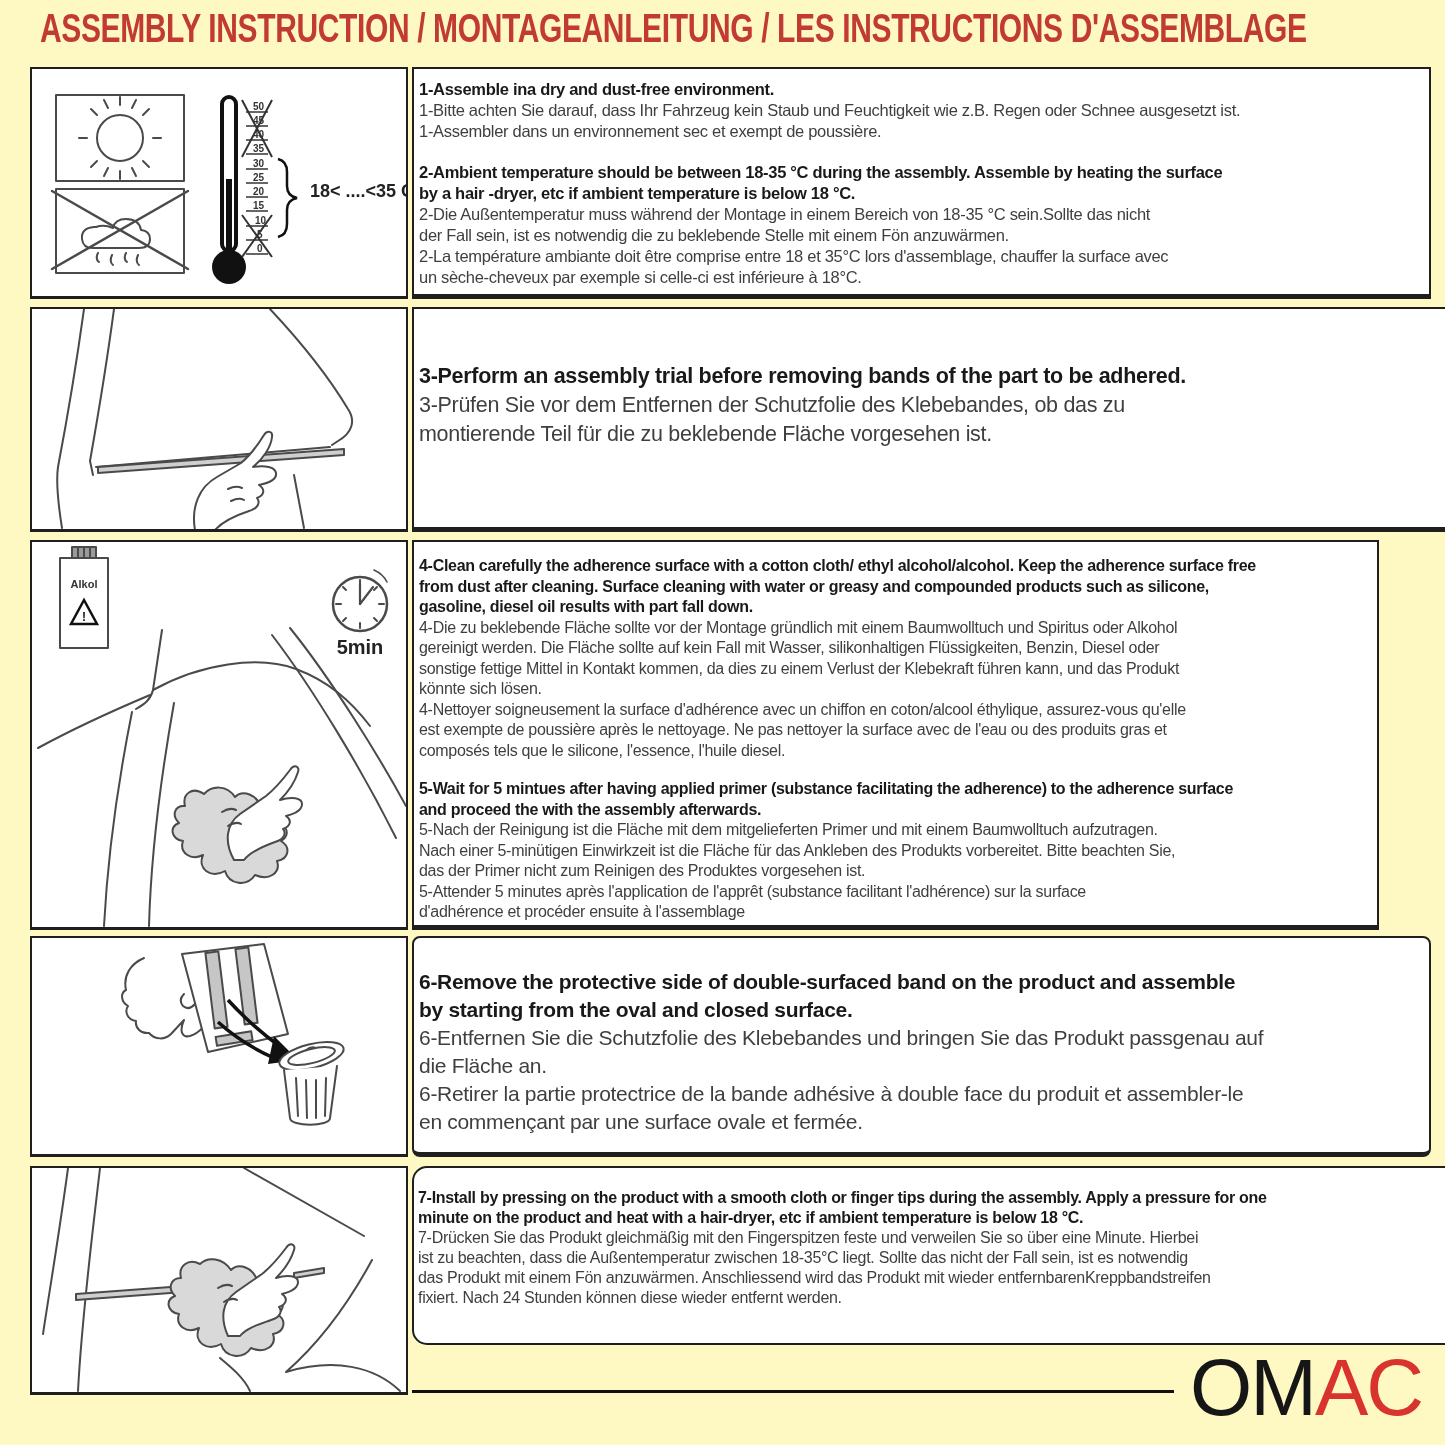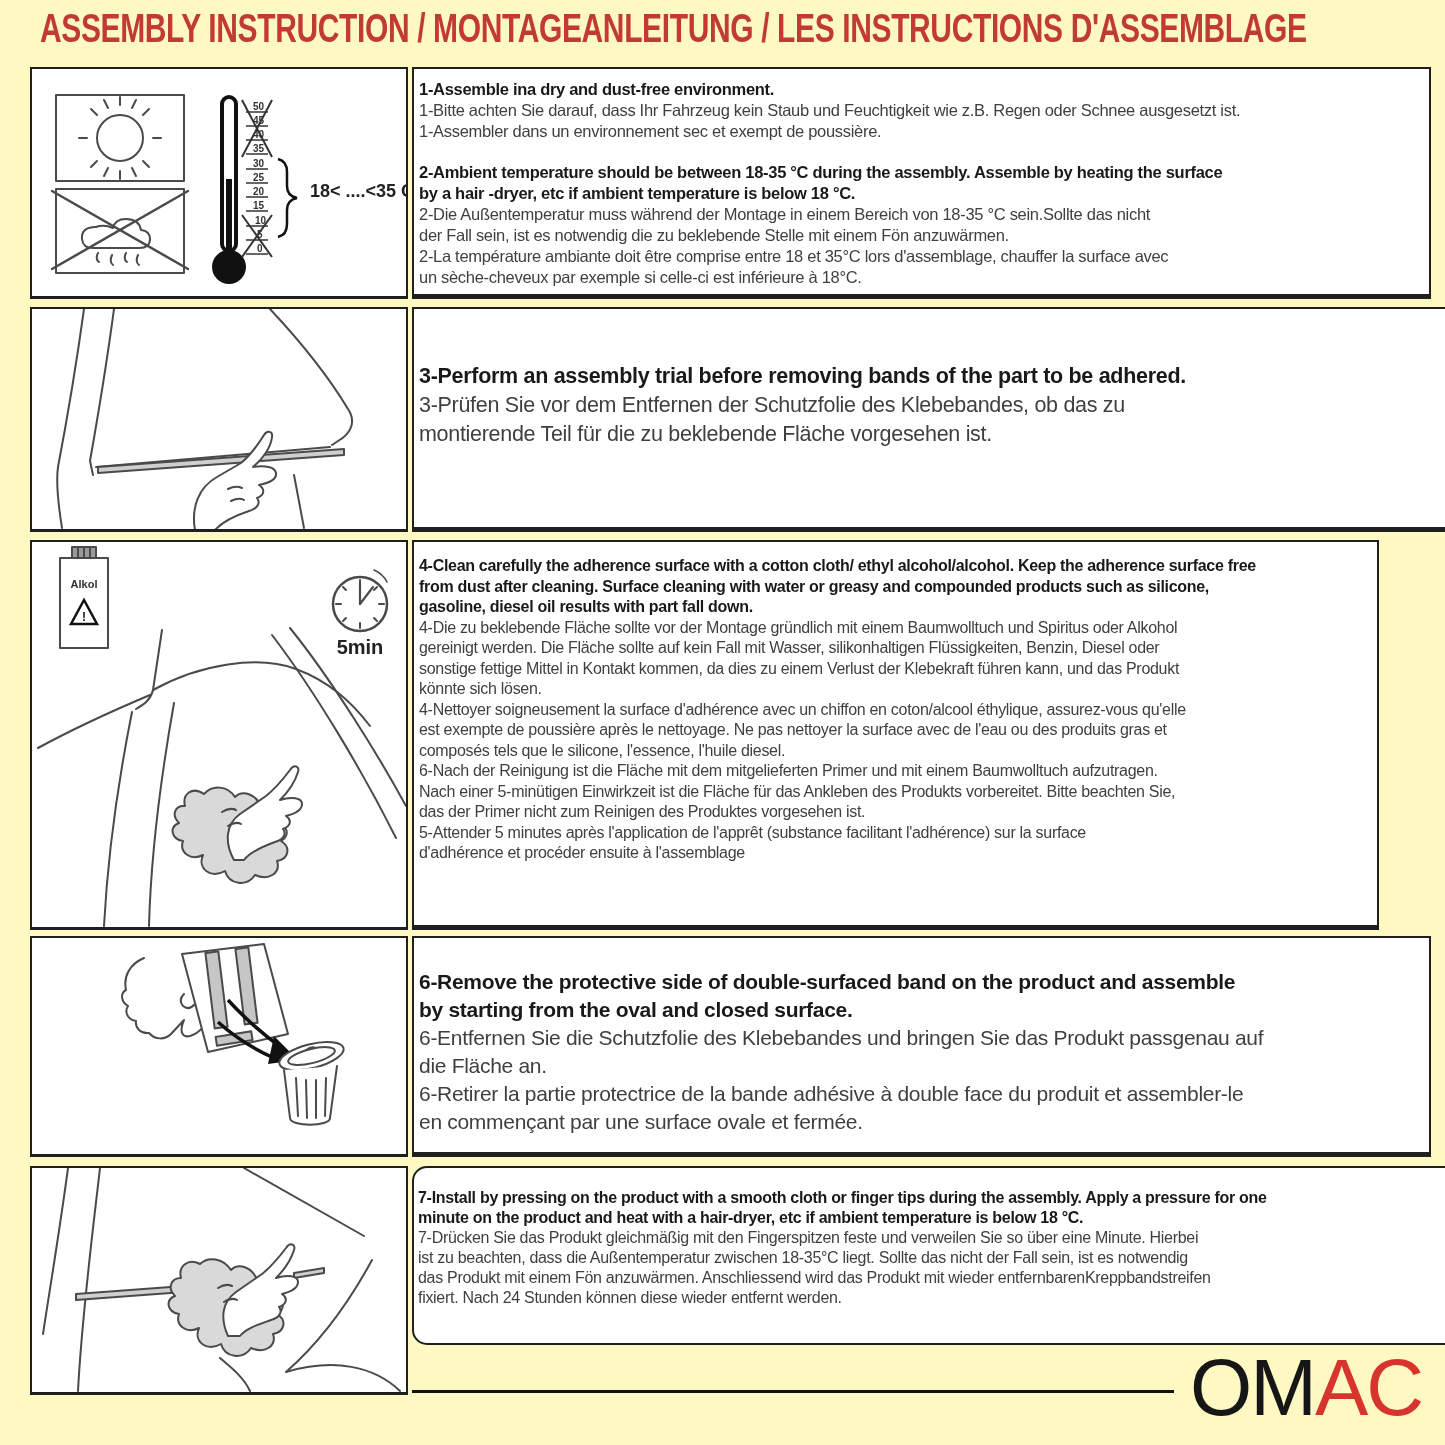--- a/index.html
+++ b/index.html
@@ -14,21 +14,21 @@
   .illus{overflow:hidden;}
   .tbox{overflow:visible;}
   .tb-b1{border-bottom-width:5px;}
   .lb-b{border-bottom-width:3px;}
   
   .rtext p{margin:0;white-space:pre-line;letter-spacing:-0.3px;color:#3f3f3f;font-weight:400;}
   .rtext p.b{color:#191919;font-weight:700;}
   .fs-r1{padding:10px 6px 12px 5px;font-size:16.5px;line-height:21px;}
   .fs-r2{padding:53px 8px 0 5px;font-size:21.5px;line-height:29px;}
   .fs-r3{padding:14px 6px 0 5px;font-size:16px;line-height:20.5px;}
-  .fs-r4{padding:30px 8px 0 5px;font-size:21px;line-height:28px;}
+  .fs-r4{padding:30px 8px 0 5px;font-size:21px;line-height:28px;border-radius:8px;}
   .fs-r5{padding:20px 0 0 4px;font-size:16px;line-height:20px;}
   .gap20{margin-top:20px !important;}
   .gap18{margin-top:18px !important;}
   
   #bottom-rule{position:absolute;left:412px;top:1390px;width:762px;height:3px;background:#111;}
   #logo{position:absolute;left:1190px;top:1348px;font-size:80px;font-weight:normal;
         letter-spacing:-2px;white-space:nowrap;line-height:1;}
   #logo .lb{color:#161616;} #logo .lr{color:#d8332c;}
   svg{display:block;}
   svg text{font-family:"Liberation Sans",sans-serif;}
@@ -190,21 +190,23 @@
     <p class="b">4-Clean carefully the adherence surface with a cotton cloth/ ethyl alcohol/alcohol. Keep the adherence surface free
 from dust after cleaning. Surface cleaning with water or greasy and compounded products such as silicone,
 gasoline, diesel oil results with part fall down.</p>
     <p>4-Die zu beklebende Fläche sollte vor der Montage gründlich mit einem Baumwolltuch und Spiritus oder Alkohol
 gereinigt werden. Die Fläche sollte auf kein Fall mit Wasser, silikonhaltigen Flüssigkeiten, Benzin, Diesel oder
 sonstige fettige Mittel in Kontakt kommen, da dies zu einem Verlust der Klebekraft führen kann, und das Produkt
 könnte sich lösen.</p>
     <p>4-Nettoyer soigneusement la surface d'adhérence avec un chiffon en coton/alcool éthylique, assurez-vous qu'elle
 est exempte de poussière après le nettoyage. Ne pas nettoyer la surface avec de l'eau ou des produits gras et
 composés tels que le silicone, l'essence, l'huile diesel.</p>
-    <p>6-Nach der Reinigung ist die Fläche mit dem mitgelieferten Primer und mit einem Baumwolltuch aufzutragen.
+    <p class="b gap18">5-Wait for 5 mintues after having applied primer (substance facilitating the adherence) to the adherence surface
+and proceed the with the assembly afterwards.</p>
+    <p>5-Nach der Reinigung ist die Fläche mit dem mitgelieferten Primer und mit einem Baumwolltuch aufzutragen.
 Nach einer 5-minütigen Einwirkzeit ist die Fläche für das Ankleben des Produkts vorbereitet. Bitte beachten Sie,
 das der Primer nicht zum Reinigen des Produktes vorgesehen ist.</p>
     <p>5-Attender 5 minutes après l'application de l'apprêt (substance facilitant l'adhérence) sur la surface
 d'adhérence et procéder ensuite à l'assemblage</p>
   </div>
 
   <div class="box illus lb-b" style="left:30px;top:936px;width:378px;height:221px;">
     <svg width="374" height="217" viewBox="0 0 374 217">
       <g stroke="#4a4a4a" stroke-width="2" fill="none" stroke-linecap="round" stroke-linejoin="round">
         <path d="M112,20 C98,26 91,38 94,52 C88,55 89,64 96,68 C92,74 96,82 104,83 C103,90 109,96 117,95 C123,102 133,102 139,96 L152,82 C147,93 150,100 158,98 C168,95 176,85 180,75 L186,58 C187,50 182,42 176,40" fill="#fff"></path>

